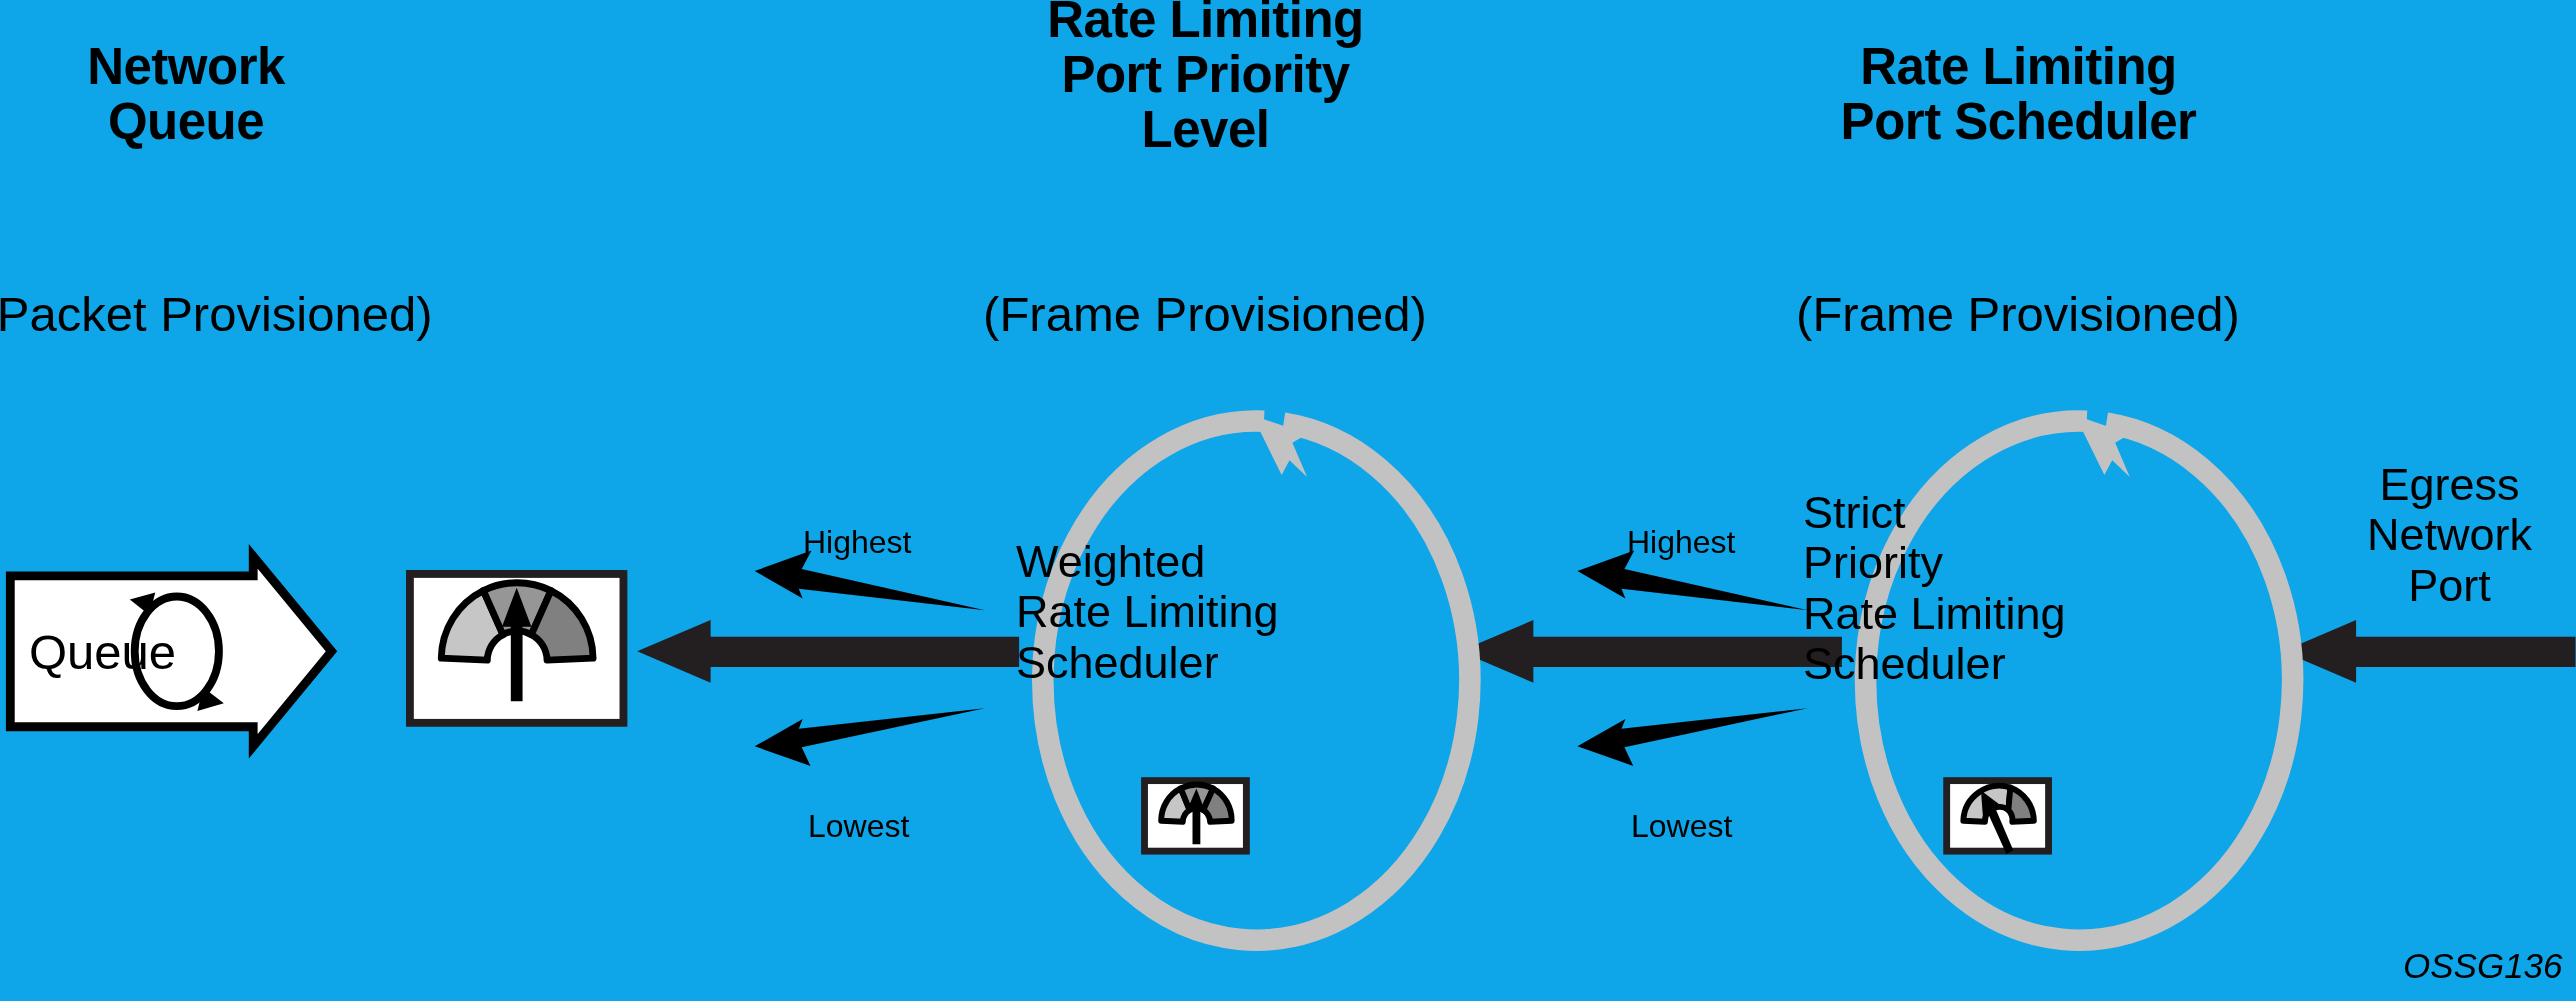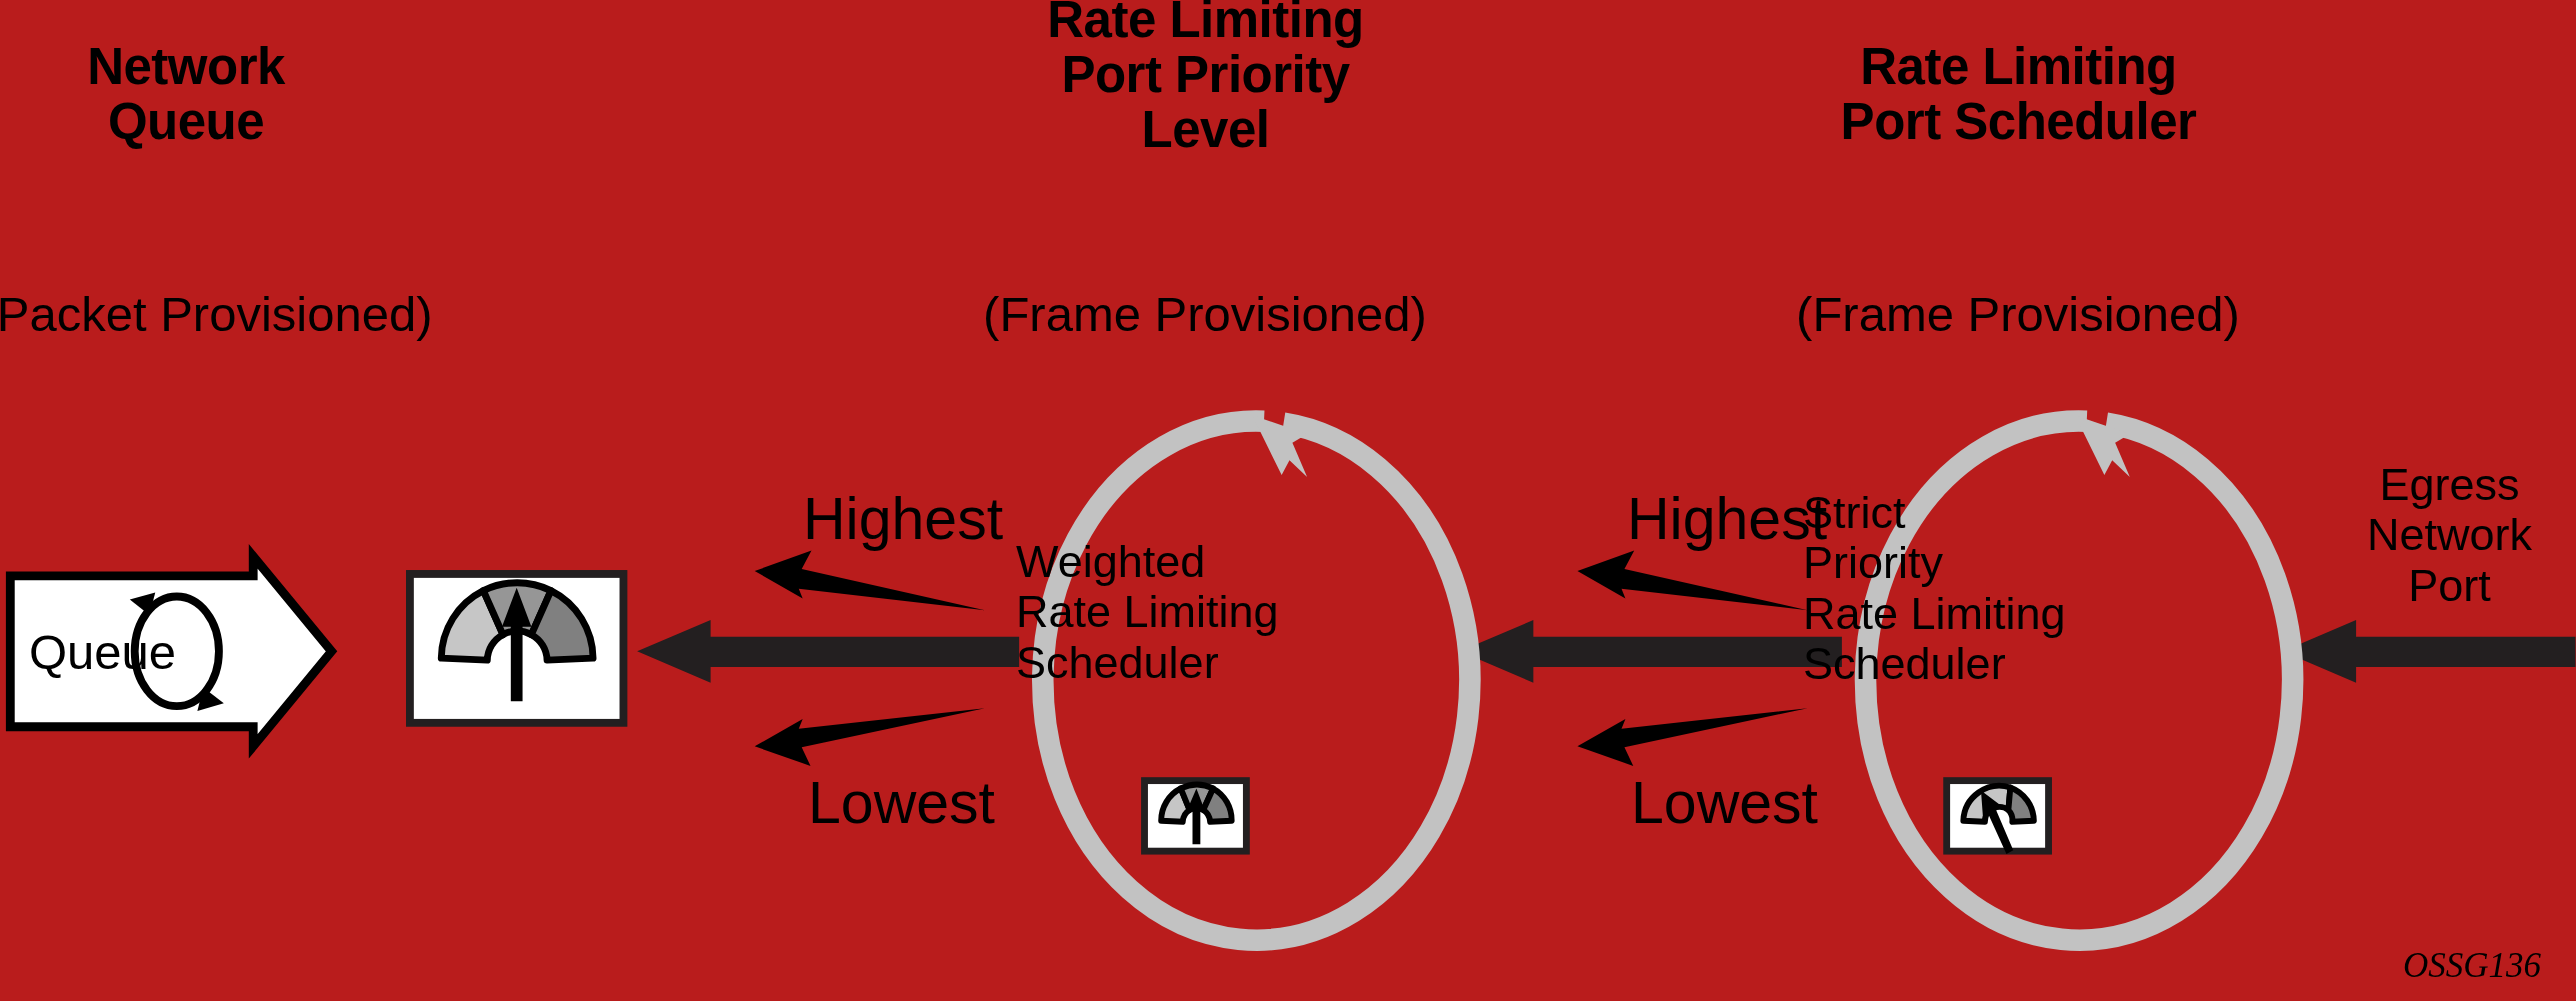--- a/index.html
+++ b/index.html
@@ -8,21 +8,21 @@
     background: #ffffff;
   }
   body {
     font-family: "Liberation Sans", sans-serif;
     color: #000000;
   }
   #stage {
     position: relative;
     width: 2576px;
     height: 1001px;
-    background: #b91c1c;
+    background: #0ea5e9;
     overflow: hidden;
   }
   .col-title {
     position: absolute;
     text-align: center;
     font-weight: bold;
     font-size: 51px;
     line-height: 1.08;
     letter-spacing: -0.5px;
     color: #000;
@@ -40,38 +40,39 @@
     position: absolute;
     text-align: left;
     font-size: 45px;
     line-height: 1.12;
     color: #000;
     white-space: pre-line;
     z-index: 6;
   }
   .rank-label {
     position: absolute;
-    font-size: 59px;
+    font-size: 32px;
     line-height: 1;
     color: #000;
     white-space: nowrap;
     z-index: 6;
+    margin-top: 36px;
   }
   .port-label {
     position: absolute;
     text-align: center;
     font-size: 45px;
     line-height: 1.12;
     color: #000;
     white-space: pre-line;
     z-index: 6;
   }
   .corner-code {
     position: absolute;
-    font-family: Liberation Serif, serif;
+    font-family: Liberation Sans, sans-serif;
     font-style: italic;
     font-size: 35px;
     color: #000;
     white-space: nowrap;
   }
   .svg-layer {
     position: absolute;
     left: 0;
     top: 0;
     width: 2576px;

